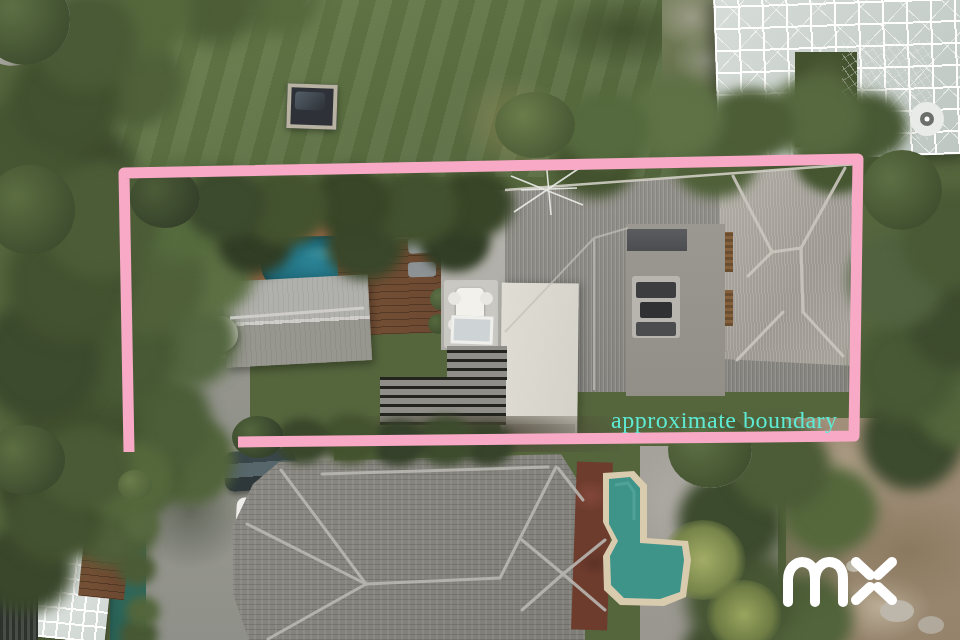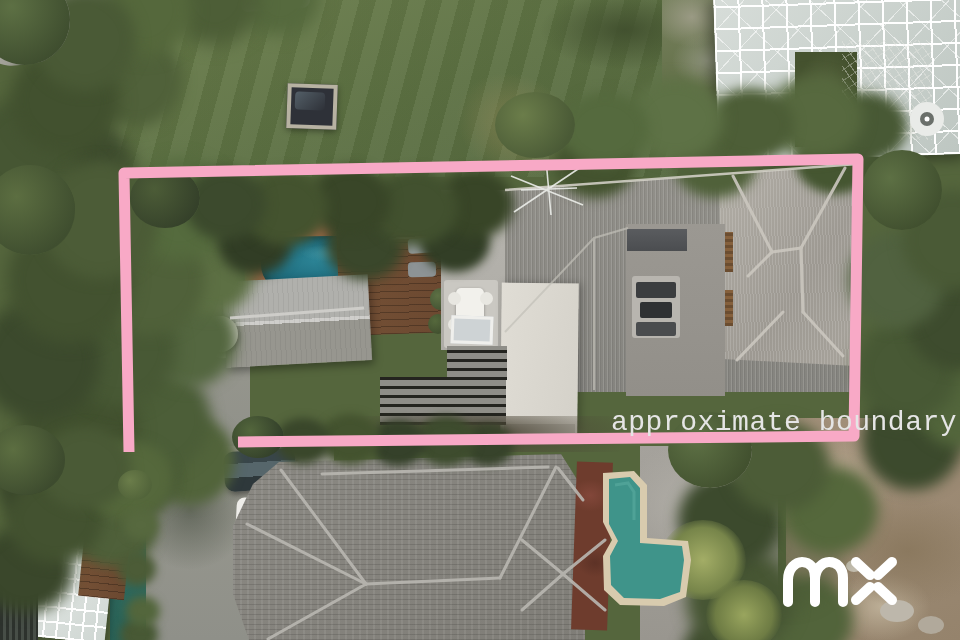--- a/index.html
+++ b/index.html
@@ -29,22 +29,22 @@
   .smallgrid{background-image:repeating-linear-gradient(90deg,#ffffff 0 2px,rgba(0,0,0,0) 2px 13px),
         repeating-linear-gradient(0deg,#ffffff 0 2px,rgba(0,0,0,0) 2px 15px),
         linear-gradient(135deg,#e9ece9,#ced6d2);}
   .slats{background-image:repeating-linear-gradient(90deg,#2d322d 0 3px,#474e47 3px 6px);}
   .drive{background:linear-gradient(180deg,#99998f,#8f9089);}
   .dirt{background:
         radial-gradient(90px 60px at 30% 25%,#b3a38c 0%,rgba(0,0,0,0) 70%),
         radial-gradient(120px 80px at 70% 60%,#8b795f 0%,rgba(0,0,0,0) 70%),
         radial-gradient(70px 50px at 55% 85%,#bcae96 0%,rgba(0,0,0,0) 70%),
         linear-gradient(160deg,#a2907a,#95836c);}
-  .overlay-label{font-family:Liberation Mono, monospace;color:#e5e5e5;
-        font-size:28px;letter-spacing:.5px;white-space:nowrap;}
+  .overlay-label{font-family:Liberation Serif, serif;color:#5eead4;
+        font-size:24px;letter-spacing:.5px;white-space:nowrap;}
   svg{overflow:visible;}
 </style>
 </head>
 <body>
 
 <div id="stage">
 
   <div class="lawn" style="left:80px;top:-8px;width:620px;height:185px;"></div>
   <div style="left:540px;top:-10px;width:170px;height:80px;background:radial-gradient(closest-side,#42512f,rgba(0,0,0,0));"></div>
   <div style="left:455px;top:75px;width:120px;height:100px;background:radial-gradient(closest-side,rgba(150,140,90,.55),rgba(0,0,0,0));transform:rotate(25deg);"></div>

